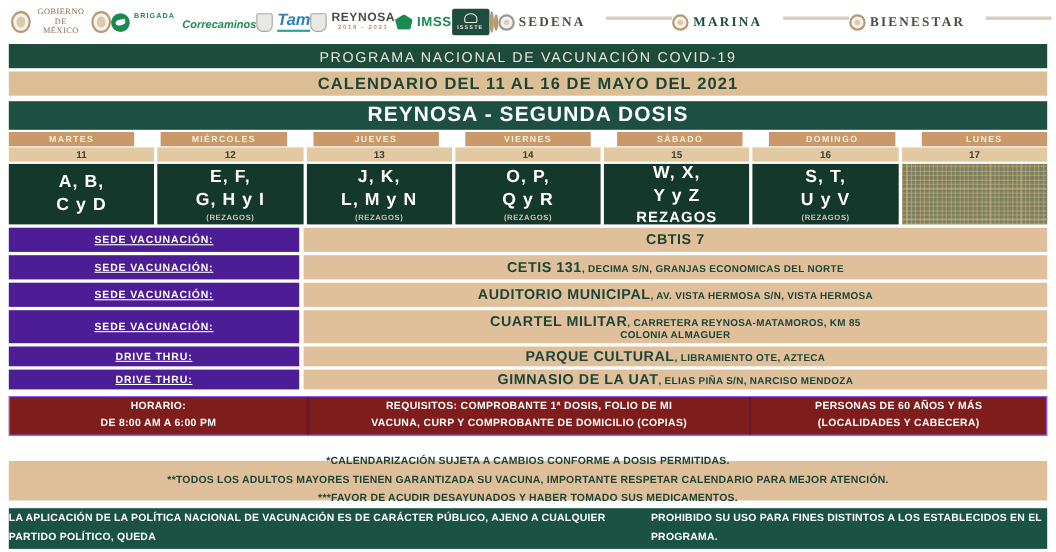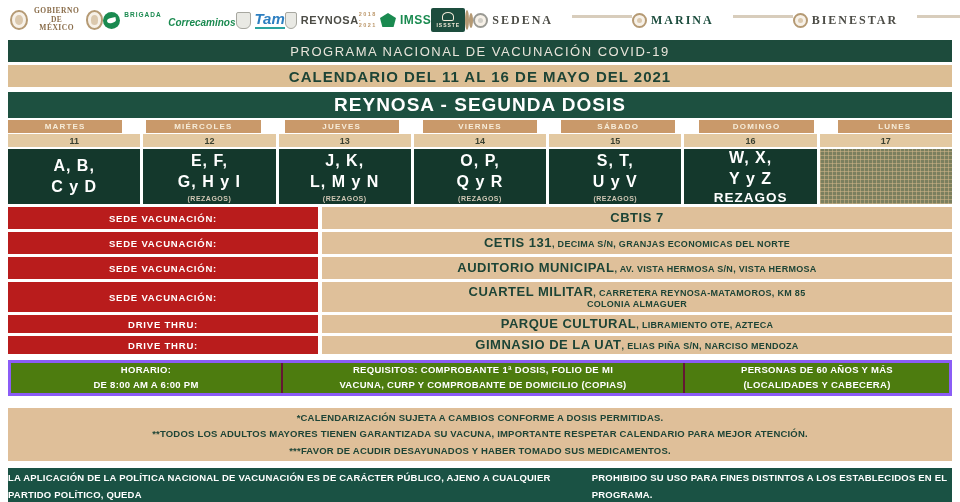--- a/index.html
+++ b/index.html
@@ -11,31 +11,31 @@
   
   .logos{height:38px;display:flex;align-items:center;justify-content:space-between;
     padding:2px 10px 0 10px;box-sizing:border-box;}
   .logo{display:flex;align-items:center;gap:4px;}
   .seal{border-radius:50%;border:2px solid #b59a74;box-sizing:border-box;position:relative;background:#f7f1e8;}
   .seal::after{content:"";position:absolute;inset:3px;border-radius:50%;background:#c8ad85;opacity:.6;}
   .seal.big{width:20px;height:20px;}
   .seal.sm{width:15px;height:15px;}
   .seal.gray{border-color:#9a9a94;}
   .seal.gray::after{background:#b9b9b2;}
-  .gob-text{font-family:"Liberation Serif", serif;font-weight:bold;color:#8a6d4a;
+  .gob-text{font-family:"Liberation Serif", serif;font-weight:normal;color:#8a6d4a;
     font-size:7.5px;line-height:1.15;letter-spacing:.5px;text-align:center;white-space:pre-line;}
   .vdiv{width:1px;height:24px;background:#c3a377;}
   .bird{width:17px;height:17px;border-radius:50%;background:#1a8a50;position:relative;}
   .bird::after{content:"";position:absolute;left:4px;top:6px;width:9px;height:5px;background:#ffffff;border-radius:50% 0 50% 50%;transform:rotate(-12deg);}
   .brig-col{display:flex;flex-direction:column;line-height:1;}
   .brig-top{font-size:6.5px;font-weight:bold;color:#1a8a50;letter-spacing:1px;}
   .brig-bot{font-size:10px;font-weight:bold;font-style:italic;color:#1a8a50;padding-left:44px;}
   .crest{width:13px;height:15px;border:1.5px solid #a7a7a0;border-radius:2px 2px 6px 6px;background:#e9e9e4;}
   .tam-text{font-size:15px;font-weight:bold;font-style:italic;color:#2d7fc1;border-bottom:2px solid #2ba3a0;line-height:1;padding-bottom:1px;}
-  .rey-col{display:flex;flex-direction:row;align-items:center;line-height:1;}
+  .rey-col{display:flex;flex-direction:column;align-items:center;line-height:1;}
   .rey-main{font-size:11px;font-weight:800;color:#4c4c46;letter-spacing:.5px;}
   .rey-sub{font-size:5.5px;font-weight:bold;color:#bb9668;letter-spacing:1.5px;margin-top:1px;}
   .imss-glyph{width:16px;height:14px;background:#1a8a50;clip-path:polygon(50% 0,100% 35%,85% 100%,15% 100%,0 35%);}
   .imss-text{font-size:12px;font-weight:800;color:#1a8a50;letter-spacing:.5px;}
   .issste-box{width:34px;height:24px;background:#1d4d3e;border-radius:2px;display:flex;flex-direction:column;align-items:center;justify-content:center;gap:1px;}
   .issste-glyph{width:12px;height:9px;border:1.5px solid #f2ead8;border-radius:50% 50% 2px 2px;box-sizing:border-box;}
   .issste-label{font-size:5px;font-weight:bold;color:#f2ead8;letter-spacing:1px;}
   .dep{display:flex;flex-direction:row;align-items:flex-start;line-height:1;}
   .dep-row{display:flex;align-items:center;gap:4px;}
   .dep-name{font-family:"Liberation Serif", serif;font-weight:bold;letter-spacing:2px;}
@@ -65,38 +65,38 @@
   .note{font-size:7px;font-weight:700;color:#cfc6b4;letter-spacing:.5px;margin-top:2px;}
   .daycells .c.big-rez .note{font-size:13.5px;font-weight:800;color:#ffffff;letter-spacing:1px;margin-top:1px;}
   .daycells .c.pattern{
     background:
       repeating-linear-gradient(0deg, rgba(216,186,140,.5) 0 1px, transparent 1px 4px),
       repeating-linear-gradient(90deg, rgba(216,186,140,.5) 0 1px, transparent 1px 4px),
       #7b7f5e;}
   
   .venues{margin:3px 8px 0 8px;}
   .vrow{display:flex;margin-bottom:3px;}
-  .vlabel{width:310px;background:#b91c1c;color:#ffffff;font-size:9.5px;font-weight:800;
-    letter-spacing:.8px;display:flex;align-items:center;justify-content:center;flex-shrink:0;}
+  .vlabel{width:264px;background:#4c1d95;color:#ffffff;font-size:9.5px;font-weight:800;
+    letter-spacing:.8px;display:flex;align-items:center;justify-content:center;flex-shrink:0;text-decoration:underline;}
   .vval{flex:1;margin-left:4px;background:#dfc09a;color:#1d4436;display:flex;flex-direction:column;
     align-items:center;justify-content:center;line-height:1.2;}
   .vline{display:flex;align-items:baseline;justify-content:center;}
   .vname{font-size:13px;font-weight:800;letter-spacing:.5px;}
   .vaddr{font-size:9px;font-weight:800;letter-spacing:.3px;}
   .vaddr2{font-size:9px;font-weight:800;letter-spacing:.3px;}
   .h22{height:22px;} .h30{height:30px;} .h18{height:18px;}
   
-  .info{margin:6px 8px 0 8px;height:36px;display:flex;background:#4d7c0f;border:3px solid #8b5cf6;box-sizing:border-box;}
+  .info{margin:6px 8px 0 8px;height:36px;display:flex;background:#7f1d1d;border:1px solid #8b5cf6;box-sizing:border-box;}
   .icell{display:flex;flex-direction:column;align-items:center;justify-content:center;color:#ffffff;
     font-size:9.5px;font-weight:800;line-height:1.55;letter-spacing:.3px;text-align:center;}
   .icell1{width:270px;border-right:2px solid #641733;}
   .icell2{width:400px;border-right:2px solid #641733;}
   .icell3{flex:1;}
   
-  .notes{margin:12px 8px 0 8px;height:53px;background:#dfbf99;color:#1d4436;display:flex;flex-direction:column;
+  .notes{margin:23px 8px 0 8px;height:36px;background:#dfbf99;color:#1d4436;display:flex;flex-direction:column;
     align-items:center;justify-content:center;font-size:9.5px;font-weight:800;line-height:1.75;letter-spacing:.2px;}
   
   .footer{margin:7px 8px 0 8px;height:37px;background:#1a5244;color:#ffffff;display:flex;flex-direction:row;
     align-items:center;justify-content:center;font-size:9.5px;font-weight:800;line-height:1.7;letter-spacing:.2px;}
 </style>
 </head>
 <body>
 
 <div class="logos">
   <div class="logo">
@@ -195,30 +195,30 @@
     <div class="c">
       <span class="ll">J, K,</span>
       <span class="ll">L, M y N</span>
       <span class="note">(REZAGOS)</span>
     </div>
     <div class="c">
       <span class="ll">O, P,</span>
       <span class="ll">Q y R</span>
       <span class="note">(REZAGOS)</span>
     </div>
-    <div class="c">
-      <span class="ll">S, T,</span>
-      <span class="ll">U y V</span>
-      <span class="note">(REZAGOS)</span>
-    </div>
     <div class="c big-rez">
       <span class="ll">W, X,</span>
       <span class="ll">Y y Z</span>
       <span class="note">REZAGOS</span>
     </div>
+    <div class="c">
+      <span class="ll">S, T,</span>
+      <span class="ll">U y V</span>
+      <span class="note">(REZAGOS)</span>
+    </div>
     <div class="c pattern"></div>
   </div>
 </div>
 
 <div class="venues">
   <div class="vrow h22">
     <div class="vlabel">SEDE VACUNACIÓN:</div>
     <div class="vval h22">
       <span class="vline">
         <span class="vname">CBTIS 7</span>

